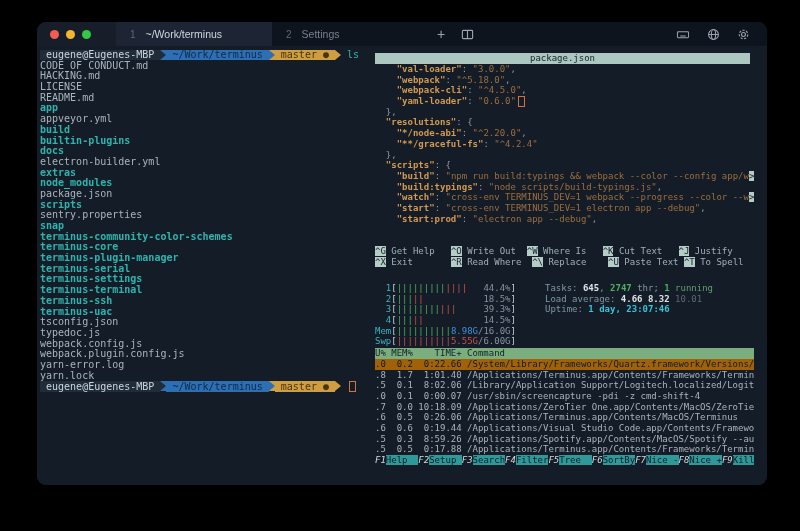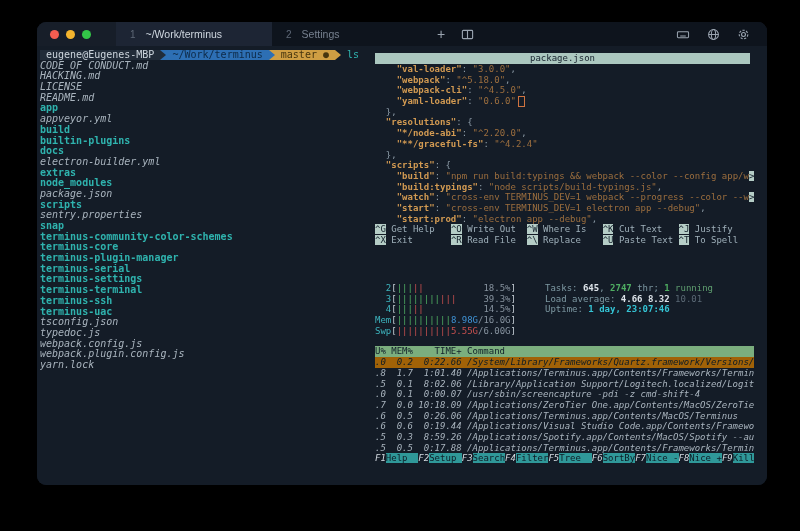--- a/index.html
+++ b/index.html
@@ -23,21 +23,21 @@
   .plus{font-size:14px;line-height:14px;}
   .rightIcons{margin-left:auto;display:flex;align-items:center;gap:10px;padding-right:14px;color:#929cab;}
   .rightIcons .tbtn{width:20px;}
   
   .term{position:absolute;left:0;right:0;top:24px;bottom:0;background:#141c27;}
   .tl{height:10.7px;line-height:10.7px;white-space:pre;overflow:hidden;}
   .pane-left{position:absolute;left:3px;top:4px;width:334px;bottom:2px;overflow:hidden;font-size:10px;color:#a9b4be;}
   .pane-nano{position:absolute;left:338px;top:7px;width:379px;font-size:9px;color:#8b9aa6;}
   .pane-htop{position:absolute;left:338px;top:237px;width:379px;bottom:4px;font-size:9px;color:#a7b2bb;overflow:hidden;}
   
-  .sg-fg{color:#a9b4be;font-style:italic;}
+  .sg-fg{color:#a9b4be;}
   .sg-dir{color:#2fb3ae;font-weight:bold;}
   .sg-pseg1{background:#212c39;color:#ccd5dd;}
   .sg-pseg2{background:#2d6fb4;color:#0e2a47;}
   .sg-pseg3{background:#cf9e43;color:#46350e;}
   .sg-pcmd{color:#2fb3ae;}
   .sg-parr1,.sg-parr2,.sg-parr3{display:inline-block;width:0;height:0;vertical-align:top;
      border-top:5.4px solid transparent;border-bottom:5.3px solid transparent;}
   .sg-parr1{border-left:6px solid #212c39;background:#2d6fb4;}
   .sg-parr2{border-left:6px solid #2d6fb4;background:#cf9e43;}
   .sg-parr3{border-left:6px solid #cf9e43;background:transparent;}
@@ -46,25 +46,25 @@
   
   .nano-title{background:#abc7bf;color:#16222d;height:11px;line-height:11px;width:375px;
               position:relative;font-size:9px;}
   .nano-title .ctr{position:absolute;left:0;right:0;top:0;text-align:center;}
   .sg-key{color:#d29a52;font-weight:bold;}
   .sg-str{color:#9c6e3e;}
   .sg-pun{color:#8b9aa6;}
   .sg-inv{background:#b5cdc6;color:#13202b;}
   .sg-nkey{background:#b5cdc6;color:#13202b;}
   .sg-nlab{color:#9fb0ba;}
-  .nano-footer{margin-top:0;}
+  .nano-footer{margin-top:22px;}
   
   .htop-meters{position:relative;}
   .htop-tasks{position:absolute;left:170px;top:0;}
-  .htop-table{margin-top:10px;}
+  .htop-table{margin-top:1px;}
   .sg-cid{color:#3db4be;}
   .sg-brk{color:#c8d1d8;}
   .sg-barg{color:#4fae62;}
   .sg-barr{color:#c8504f;}
   .sg-pct{color:#86929e;}
   .sg-memv{color:#3f92d4;}
   .sg-swpv{color:#c8504f;}
   .sg-lbl{color:#7d98a2;}
   .sg-wht{color:#dde3e9;font-weight:bold;}
   .sg-grn{color:#4fae62;font-weight:bold;}
@@ -161,21 +161,23 @@
         <div class="tl"><span class="sg-dir">terminus-plugin-manager</span></div>
         <div class="tl"><span class="sg-dir">terminus-serial</span></div>
         <div class="tl"><span class="sg-dir">terminus-settings</span></div>
         <div class="tl"><span class="sg-dir">terminus-terminal</span></div>
         <div class="tl"><span class="sg-dir">terminus-ssh</span></div>
         <div class="tl"><span class="sg-dir">terminus-uac</span></div>
         <div class="tl"><span class="sg-fg">tsconfig.json</span></div>
         <div class="tl"><span class="sg-fg">typedoc.js</span></div>
         <div class="tl"><span class="sg-fg">webpack.config.js</span></div>
         <div class="tl"><span class="sg-fg">webpack.plugin.config.js</span></div>
+        <div class="tl"><span class="sg-fg">yarn-error.log</span></div>
         <div class="tl"><span class="sg-fg">yarn.lock</span></div>
+        <div class="tl"><span class="sg-pseg1"> eugene@Eugenes-MBP </span><span class="sg-parr1"></span><span class="sg-pseg2"> ~/Work/terminus </span><span class="sg-parr2"></span><span class="sg-pseg3"> master ● </span><span class="sg-parr3"></span><span class="sg-fg"> </span><span class="sg-cursor"></span></div>
       </div>
 
     <div class="pane-nano">
       <div class="nano-title tl">
         <span class="ctr">package.json</span>
         
       </div>
       <div>
           <div class="tl"><span class="sg-fg">    </span><span class="sg-key">"val-loader"</span><span class="sg-pun">: </span><span class="sg-str">"3.0.0"</span><span class="sg-pun">,</span></div>
           <div class="tl"><span class="sg-fg">    </span><span class="sg-key">"webpack"</span><span class="sg-pun">: </span><span class="sg-str">"^5.18.0"</span><span class="sg-pun">,</span></div>
@@ -188,27 +190,28 @@
           <div class="tl"><span class="sg-pun">  },</span></div>
           <div class="tl"><span class="sg-fg">  </span><span class="sg-key">"scripts"</span><span class="sg-pun">: </span><span class="sg-pun">{</span></div>
           <div class="tl"><span class="sg-fg">    </span><span class="sg-key">"build"</span><span class="sg-pun">: </span><span class="sg-str">"npm run build:typings &amp;&amp; webpack --color --config app/w</span><span class="sg-inv">&gt;</span></div>
           <div class="tl"><span class="sg-fg">    </span><span class="sg-key">"build:typings"</span><span class="sg-pun">: </span><span class="sg-str">"node scripts/build-typings.js"</span><span class="sg-pun">,</span></div>
           <div class="tl"><span class="sg-fg">    </span><span class="sg-key">"watch"</span><span class="sg-pun">: </span><span class="sg-str">"cross-env TERMINUS_DEV=1 webpack --progress --color --w</span><span class="sg-inv">&gt;</span></div>
           <div class="tl"><span class="sg-fg">    </span><span class="sg-key">"start"</span><span class="sg-pun">: </span><span class="sg-str">"cross-env TERMINUS_DEV=1 electron app --debug"</span><span class="sg-pun">,</span></div>
           <div class="tl"><span class="sg-fg">    </span><span class="sg-key">"start:prod"</span><span class="sg-pun">: </span><span class="sg-str">"electron app --debug"</span><span class="sg-pun">,</span></div>
         </div>
       <div class="nano-footer">
           <div class="tl"><span class="sg-nkey">^G</span><span class="sg-nlab"> Get Help   </span><span class="sg-nkey">^O</span><span class="sg-nlab"> Write Out  </span><span class="sg-nkey">^W</span><span class="sg-nlab"> Where Is   </span><span class="sg-nkey">^K</span><span class="sg-nlab"> Cut Text   </span><span class="sg-nkey">^J</span><span class="sg-nlab"> Justify</span></div>
-          <div class="tl"><span class="sg-nkey">^X</span><span class="sg-nlab"> Exit       </span><span class="sg-nkey">^R</span><span class="sg-nlab"> Read File  </span><span class="sg-nkey">^\</span><span class="sg-nlab"> Replace    </span><span class="sg-nkey">^U</span><span class="sg-nlab"> Paste Text </span><span class="sg-nkey">^T</span><span class="sg-nlab"> To Spell</span></div>
+          <div class="tl"><span class="sg-nkey">^X</span><span class="sg-nlab"> Exit       </span><span class="sg-nkey">^R</span><span class="sg-nlab"> Read Where  </span><span class="sg-nkey">^\</span><span class="sg-nlab"> Replace    </span><span class="sg-nkey">^U</span><span class="sg-nlab"> Paste Text </span><span class="sg-nkey">^T</span><span class="sg-nlab"> To Spell</span></div>
         </div>
     </div>
 
     <div class="pane-htop">
       <div class="htop-meters">
         <div>
+            <div class="tl"><span class="sg-cid">  1</span><span class="sg-brk">[</span><span class="sg-barg">|||||||||</span><span class="sg-barr">||||</span><span class="sg-fg">   </span><span class="sg-pct">44.4%</span><span class="sg-brk">]</span></div>
             <div class="tl"><span class="sg-cid">  2</span><span class="sg-brk">[</span><span class="sg-barg">|||</span><span class="sg-barr">||</span><span class="sg-fg">           </span><span class="sg-pct">18.5%</span><span class="sg-brk">]</span></div>
             <div class="tl"><span class="sg-cid">  3</span><span class="sg-brk">[</span><span class="sg-barg">||||||||</span><span class="sg-barr">|||</span><span class="sg-fg">     </span><span class="sg-pct">39.3%</span><span class="sg-brk">]</span></div>
             <div class="tl"><span class="sg-cid">  4</span><span class="sg-brk">[</span><span class="sg-barg">|||</span><span class="sg-barr">||</span><span class="sg-fg">           </span><span class="sg-pct">14.5%</span><span class="sg-brk">]</span></div>
             <div class="tl"><span class="sg-cid">Mem</span><span class="sg-brk">[</span><span class="sg-barg">||||||||||</span><span class="sg-memv">8.98G</span><span class="sg-pct">/16.0G</span><span class="sg-brk">]</span></div>
             <div class="tl"><span class="sg-cid">Swp</span><span class="sg-brk">[</span><span class="sg-barr">||||||||||</span><span class="sg-swpv">5.55G</span><span class="sg-pct">/6.00G</span><span class="sg-brk">]</span></div>
           </div>
         <div class="htop-tasks">
             <div class="tl"><span class="sg-lbl">Tasks: </span><span class="sg-wht">645</span><span class="sg-lbl">, </span><span class="sg-grn">2747</span><span class="sg-lbl"> thr; </span><span class="sg-grn">1</span><span class="sg-grn2"> running</span></div>
             <div class="tl"><span class="sg-lbl">Load average: </span><span class="sg-wht">4.66 </span><span class="sg-wht">8.32 </span><span class="sg-dim">10.01</span></div>
             <div class="tl"><span class="sg-lbl">Uptime: </span><span class="sg-cyn">1 day, 23:07:46</span></div>

